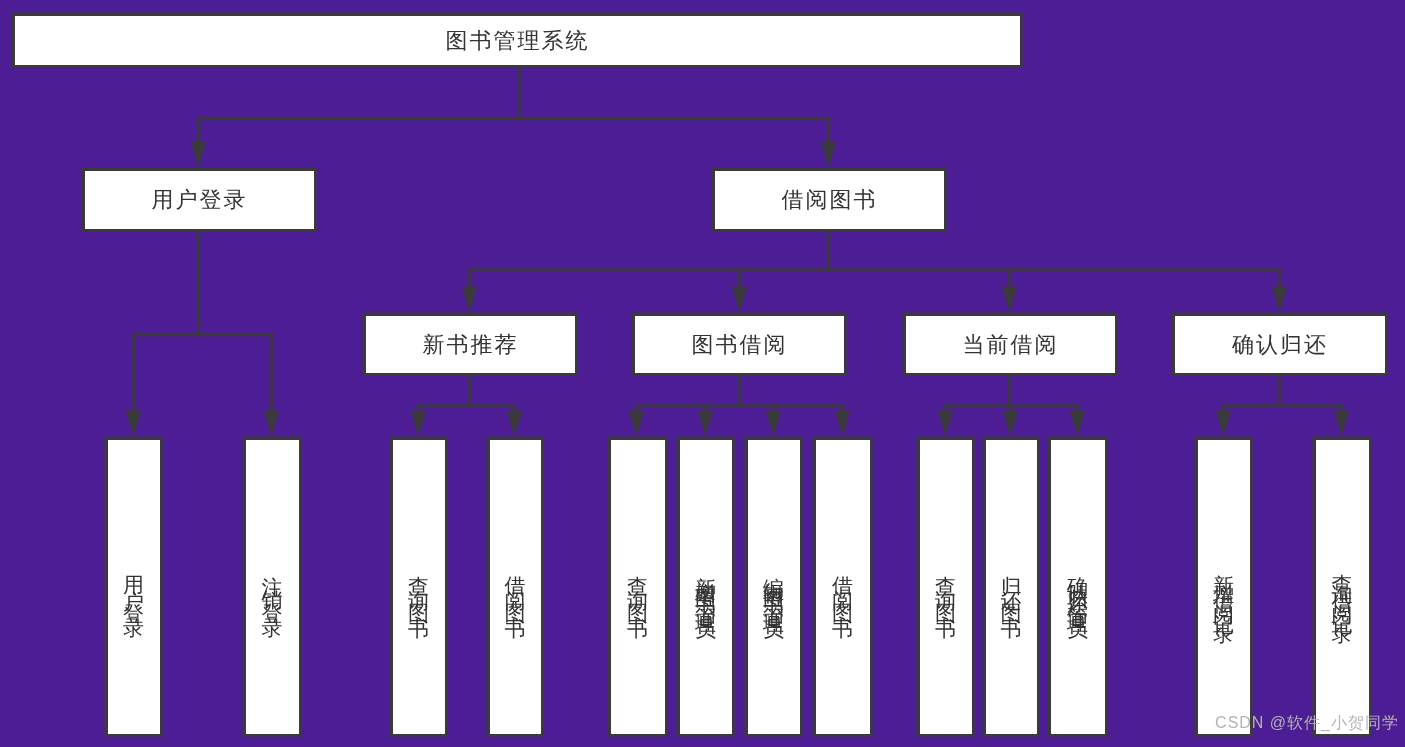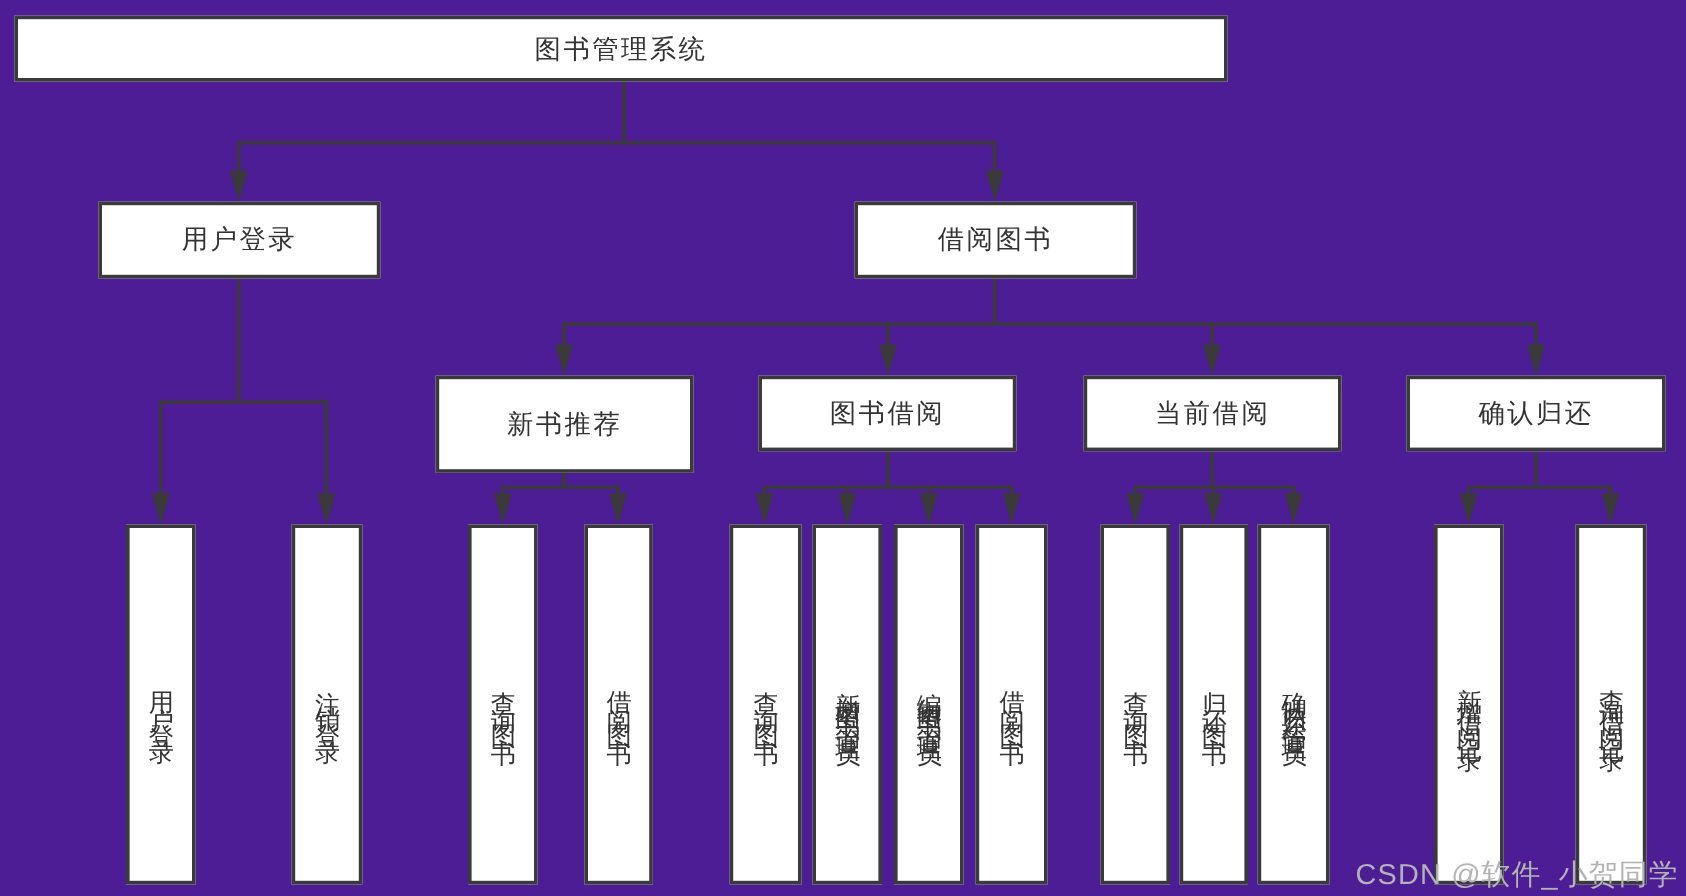--- a/index.html
+++ b/index.html
@@ -30,21 +30,21 @@
     text-orientation:mixed;
     letter-spacing:14px;
     line-height:1;
   }
   .vnode .vtext.tight { letter-spacing:6px; }
   .vnode .vtext.mid   { letter-spacing:10px; }
   #watermark {
     position:absolute;
     right:6px;
     top:713px;
-    font-size:24px;
+    font-size:16px;
     letter-spacing:1px;
     color:#b3b3b3;
     z-index:3;
     white-space:nowrap;
   }
 </style>
 </head>
 <body>
 
 <div id="canvas">
@@ -116,21 +116,21 @@
       <path d="M1216.5,411 L1231.5,411 L1224,437 Z"></path>
       <path d="M1334.5,411 L1349.5,411 L1342,437 Z"></path>
     </g>
   </svg>
 
   <div class="node root" style="left:12px; top:13px; width:1011px; height:55px;">图书管理系统</div>
 
   <div class="node hnode" style="left:82px; top:168px; width:235px; height:64px;">用户登录</div>
   <div class="node hnode" style="left:712px; top:168px; width:235px; height:64px;">借阅图书</div>
 
-  <div class="node hnode" style="left:363px; top:313px; width:215px; height:81px;">新书推荐</div>
+  <div class="node hnode" style="left:363px; top:313px; width:215px; height:63px;">新书推荐</div>
   <div class="node hnode" style="left:903px; top:313px; width:215px; height:63px;">当前借阅</div>
   <div class="node hnode" style="left:632px; top:313px; width:215px; height:63px;">图书借阅</div>
   <div class="node hnode" style="left:1172px; top:313px; width:216px; height:63px;">确认归还</div>
 
   <div class="node vnode" style="left:105px; top:437px; width:58px; height:300px;">
     <span class="vtext">用户登录</span>
   </div>
   <div class="node vnode" style="left:243px; top:437px; width:59px; height:300px;">
     <span class="vtext">注销登录</span>
   </div>

